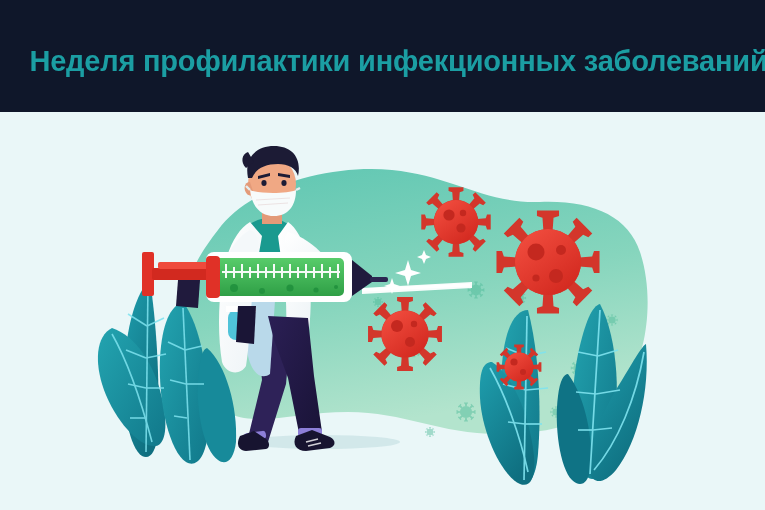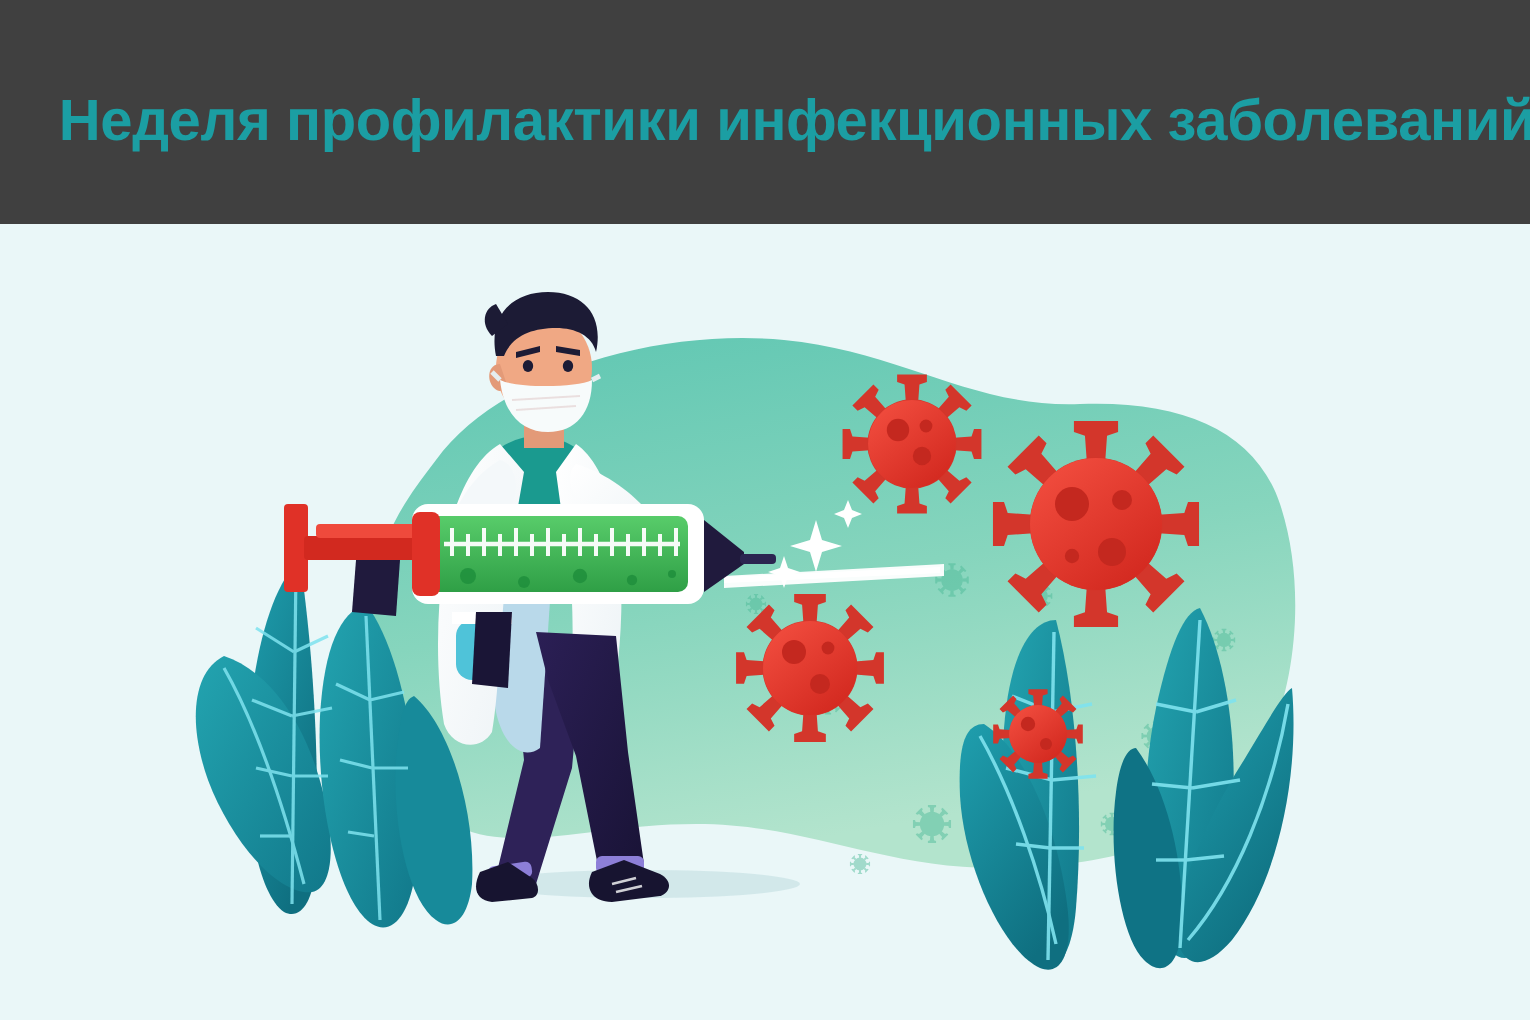--- a/index.html
+++ b/index.html
@@ -13,21 +13,21 @@
     width:765px; height:510px;
     background:#eaf7f8;
   }
   #title-bar {
     position:absolute;
     left:0; top:0;
     width:765px; height:112px;
     display:flex;
     align-items:center;
     justify-content:center;
-    background:#404040;
+    background:#0f172a;
     padding-left:32px;
   }
   #page-title {
     font-size:29px;
     font-weight:bold;
     letter-spacing:-0.2px;
     color:#1b9ea3;
     text-align:center;
     white-space:nowrap;
     line-height:1;

